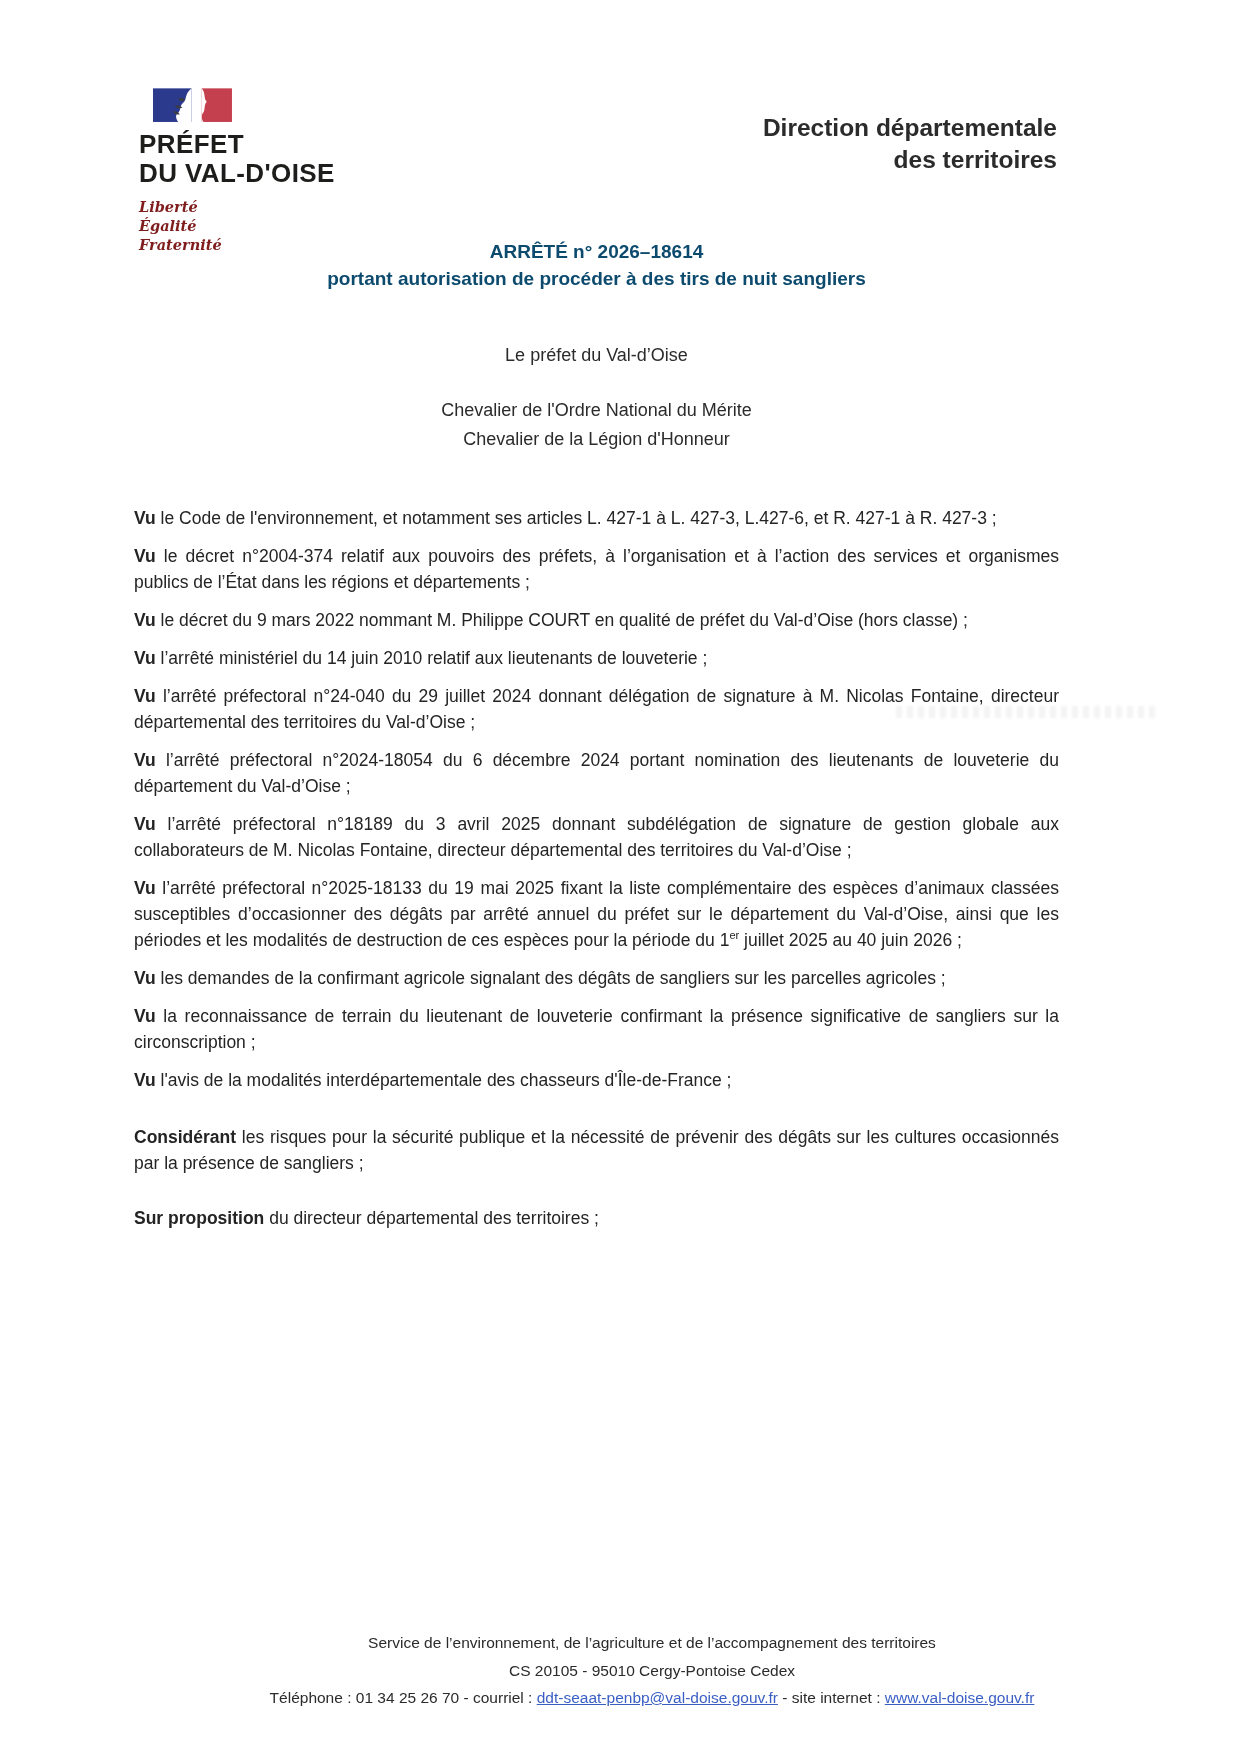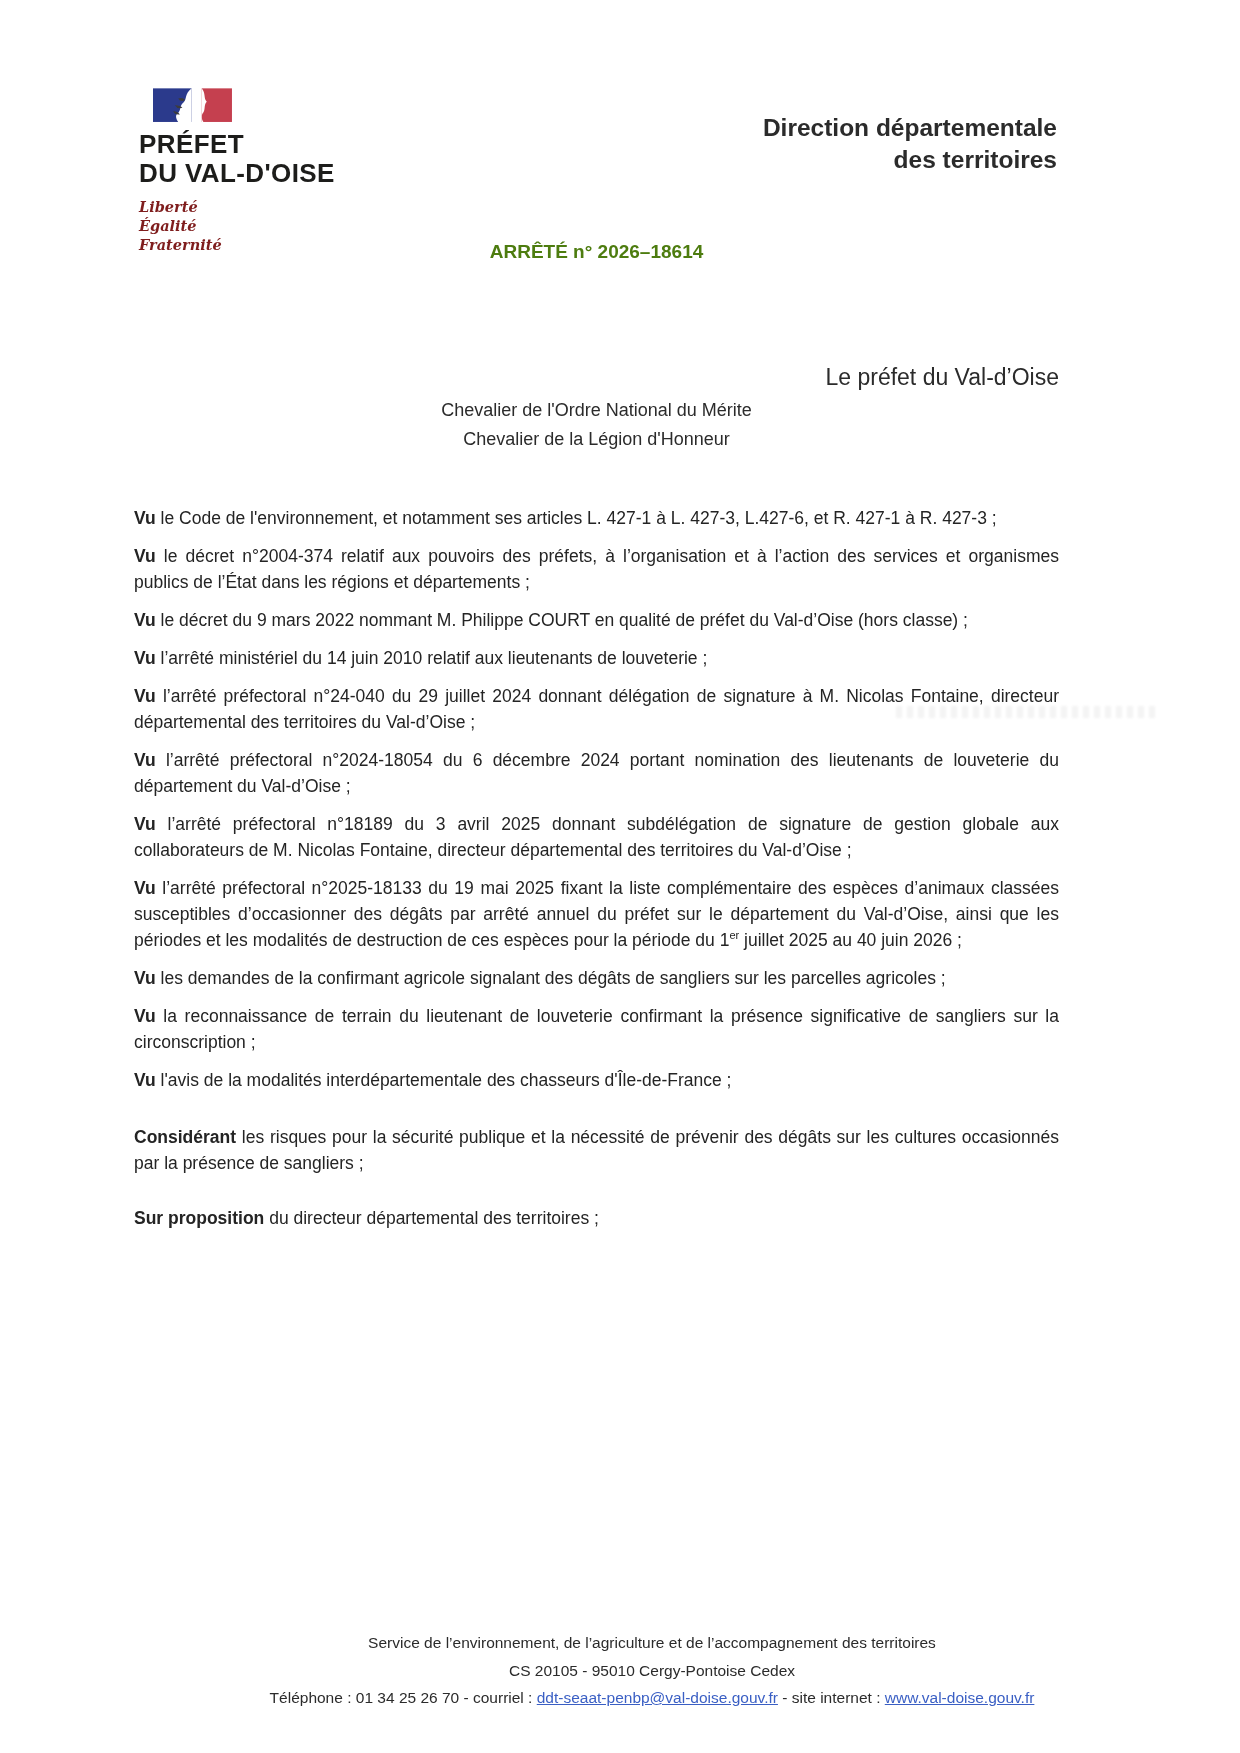--- a/index.html
+++ b/index.html
@@ -17,22 +17,22 @@
   .logo{display:block;margin-left:14px;margin-bottom:6px;}
   .brand{font-weight:bold;font-size:26px;line-height:29px;color:#1d1d1b;letter-spacing:.4px;}
   .motto{margin-top:9px;font-family:"DejaVu Serif","Liberation Serif",serif;
          font-style:italic;font-weight:bold;font-size:14.5px;line-height:19px;color:#7f1d1d;}
   .direction{
     position:absolute;top:112px;right:224px;
     text-align:right;font-weight:bold;font-size:24.5px;line-height:32px;color:#2b2b2b;
   }
   
   .column{position:absolute;left:93px;width:925px;}
-  .title-block{top:238px;text-align:center;font-weight:bold;font-size:19px;line-height:27px;color:#4d7c0f;}
-  .intro-prefect{top:364px;text-align:right;font-size:23px;color:#2b2b2b;}
+  .title-block{top:238px;text-align:center;font-weight:bold;font-size:19px;line-height:27px;color:#0c4a6e;}
+  .intro-prefect{top:345px;text-align:center;font-size:18px;color:#2b2b2b;}
   .intro-honors{top:396px;text-align:center;font-size:18px;line-height:29px;color:#2b2b2b;}
   
   .body-text{top:505px;font-size:17.5px;line-height:26px;color:#242424;}
   .body-text p{margin:0 0 12px 0;text-align:justify;}
   .body-text b{font-weight:bold;}
   .body-text sup{font-size:11px;line-height:0;vertical-align:super;}
   p.considerant{margin-top:31px;}
   p.proposition{margin-top:29px;}
   
   .scan-artifact{
@@ -71,20 +71,21 @@
     </div>
   </div>
 
   <div class="direction">
     <div>Direction départementale</div>
     <div>des territoires</div>
   </div>
 
   <div class="column title-block">
     <div>ARRÊTÉ n° 2026–18614</div>
+    <div>portant autorisation de procéder à des tirs de nuit sangliers</div>
   </div>
 
   <div class="column intro-prefect">Le préfet du Val-d’Oise</div>
 
   <div class="column intro-honors">
     <div>Chevalier de l'Ordre National du Mérite</div>
     <div>Chevalier de la Légion d'Honneur</div>
   </div>
 
   <div class="scan-artifact"></div>

